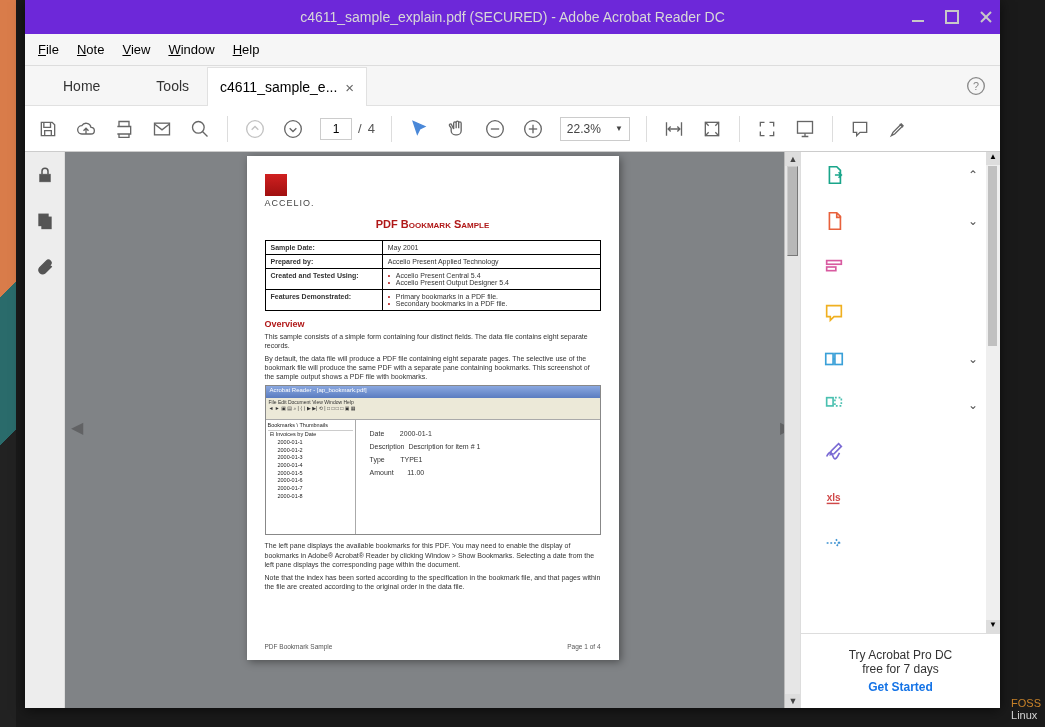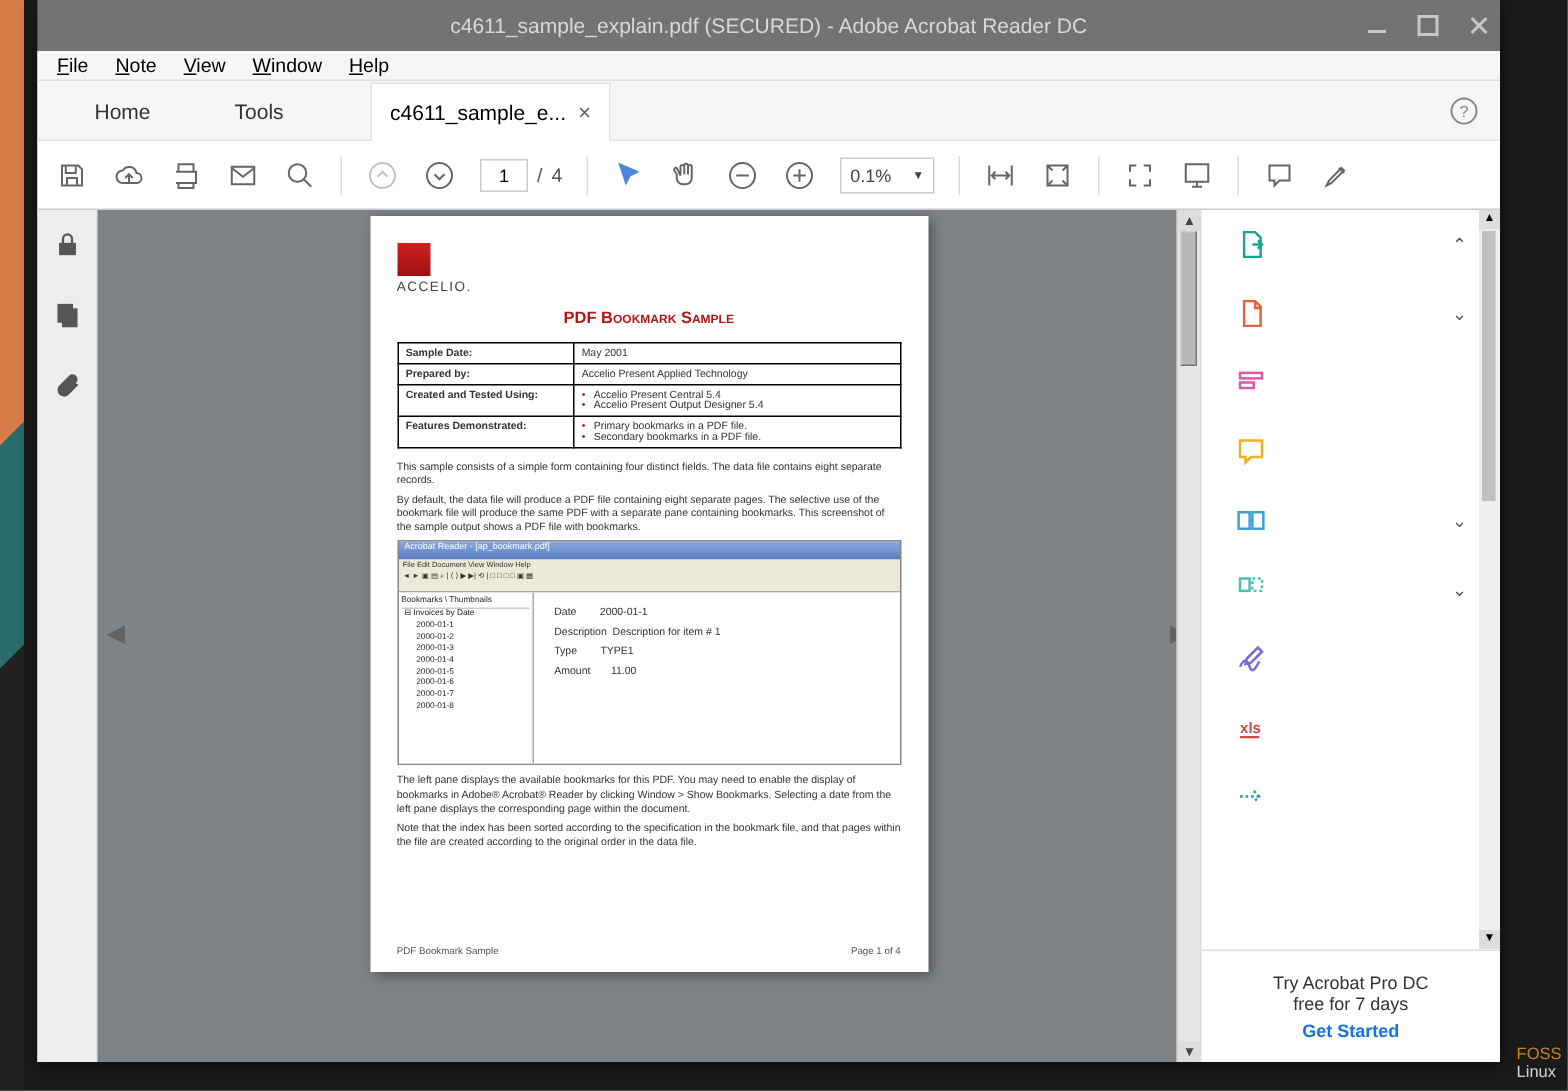--- a/index.html
+++ b/index.html
@@ -1,30 +1,30 @@
 <!DOCTYPE html>
 <html><head>
 <meta charset="utf-8">
 <style>
   * { box-sizing: border-box; margin: 0; padding: 0; font-family: Arial, sans-serif; }
   body { background: #1a1a1a; width: 1045px; height: 727px; overflow: hidden; position: relative; }
   .desktop-stripe { position: absolute; left: 0; top: 0; width: 16px; height: 100%; background: linear-gradient(135deg, #d97c4a 0%, #d97c4a 40%, #2a6b6b 40%, #2a6b6b 60%, #222 60%); }
   .watermark { position: absolute; right: 4px; bottom: 6px; font-size: 11px; color: #fff; opacity: .8; }
   .watermark .f { color: #f29b2c; font-weight: normal; }
   .window { position: absolute; left: 25px; top: 0; width: 975px; height: 708px; background: #404040; box-shadow: 0 2px 12px rgba(0,0,0,.6); }
-  .titlebar { height: 34px; background: #737373; color: #d8d8d8; display: flex; align-items: center; justify-content: center; position: relative; font-size: 14px; }
+  .titlebar { height: 34px; background: #6d28d9; color: #d8d8d8; display: flex; align-items: center; justify-content: center; position: relative; font-size: 14px; }
   .winctrl { position: absolute; right: 6px; top: 0; height: 34px; display: flex; align-items: center; gap: 18px; color: #c8c8c8; }
   .winctrl span { cursor: pointer; display: inline-flex; width: 16px; height: 16px; align-items: center; justify-content: center; }
   .app { background: #fff; height: 674px; display: flex; flex-direction: column; }
-  .menubar { height: 20px; background: #f6f6f6; border-bottom: 1px solid #ddd; display: flex; align-items: center; padding: 0 6px; gap: 4px; font-size: 13px; }
+  .menubar { height: 32px; background: #f6f6f6; border-bottom: 1px solid #ddd; display: flex; align-items: center; padding: 0 6px; gap: 4px; font-size: 13px; }
   .menubar span { padding: 2px 7px; text-decoration: underline; text-decoration-color: transparent; cursor: pointer; }
   .menubar span::first-letter { text-decoration: underline; }
   .tabsrow { height: 40px; background: #f6f6f6; border-bottom: 1px solid #e1e1e1; display: flex; align-items: stretch; }
   .hometab, .toolstab { padding: 0 18px; display: flex; align-items: center; font-size: 14px; color: #333; cursor: pointer; margin-left: 20px; }
-  .doctab { display: flex; align-items: center; padding: 0 12px; background: #fff; border-top: 1px solid #e1e1e1; border-left: 1px solid #e1e1e1; border-right: 1px solid #e1e1e1; position: relative; top: 1px; font-size: 14px; gap: 8px; margin-left: 40px; }
+  .doctab { display: flex; align-items: center; padding: 0 12px; background: #fff; border-top: 1px solid #e1e1e1; border-left: 1px solid #e1e1e1; border-right: 1px solid #e1e1e1; position: relative; top: 1px; font-size: 14px; gap: 8px; }
   .doctab .close { font-size: 15px; color: #666; cursor: pointer; }
   .tabsrow .help { margin-left: auto; margin-right: 14px; display: flex; align-items: center; color: #777; }
   .toolbar { height: 46px; background: #fff; border-bottom: 1px solid #ccc; display: flex; align-items: center; padding: 0 12px; gap: 16px; }
   .toolbar .sep { width: 1px; height: 26px; background: #ddd; }
   .toolbar .ico { width: 22px; height: 22px; color: #555; cursor: pointer; display: flex; align-items: center; justify-content: center; }
   .toolbar svg { width: 20px; height: 20px; stroke: #666; fill: none; stroke-width: 1.6; }
   .pagebox { display: flex; align-items: center; gap: 6px; font-size: 13px; color: #555; }
   .pagebox input { width: 32px; height: 22px; border: 1px solid #ccc; text-align: center; font-size: 12px; }
   .zoombox { display: flex; align-items: center; gap: 4px; border: 1px solid #ccc; height: 24px; padding: 0 6px; font-size: 12px; color: #444; }
   .content { flex: 1; display: flex; min-height: 0; }
@@ -183,21 +183,21 @@
           </svg>
         </div>
       <div class="ico">
           <svg viewBox="0 0 24 24">
             <circle cx="12" cy="12" r="10"></circle>
             <line x1="7" y1="12" x2="17" y2="12"></line>
             <line x1="12" y1="7" x2="12" y2="17"></line>
           </svg>
         </div>
       <div class="zoombox">
-        <span>0.1%</span>
+        <span>22.3%</span>
         <span style="margin-left:10px;font-size:8px">▼</span>
       </div>
       <div class="sep"></div>
       <div class="ico">
           <svg viewBox="0 0 24 24">
             <path d="M3 4v16 M21 4v16 M6 12h12 M8 9l-3 3 3 3 M16 9l3 3-3 3"></path>
           </svg>
         </div>
       <div class="ico">
           <svg viewBox="0 0 24 24">
@@ -272,20 +272,21 @@
                 </tr>
             <tr>
                   <td>Features Demonstrated:</td>
                   <td>
                     <span class="bullet">Primary bookmarks in a PDF file.</span>
                     <span class="bullet">Secondary bookmarks in a PDF file.</span>
                   </td>
                 </tr>
           </tbody>
             </table>
+          <h3>Overview</h3>
           <p>This sample consists of a simple form containing four distinct fields. The data file contains eight separate records.</p>
           <p>By default, the data file will produce a PDF file containing eight separate pages. The selective use of the bookmark file will produce the same PDF with a separate pane containing bookmarks. This screenshot of the sample output shows a PDF file with bookmarks.</p>
           <div class="screenshot-inset">
             <div class="tb">Acrobat Reader - [ap_bookmark.pdf]</div>
             <div class="mb"><span>File Edit Document View Window Help</span><br>◄ ► ▣ ▤ ⌕ | ⟨ ⟩ ▶ ▶| ⟲ | □ □ □ □ ▣ ▦</div>
             <div class="body">
               <div class="tree">
                 <div style="padding-left:0;border-bottom:1px solid #ccc">Bookmarks \ Thumbnails</div>
                 <div style="padding-left:2px">⊟ <span>Invoices by Date</span></div>
                 <div>2000-01-1</div>

